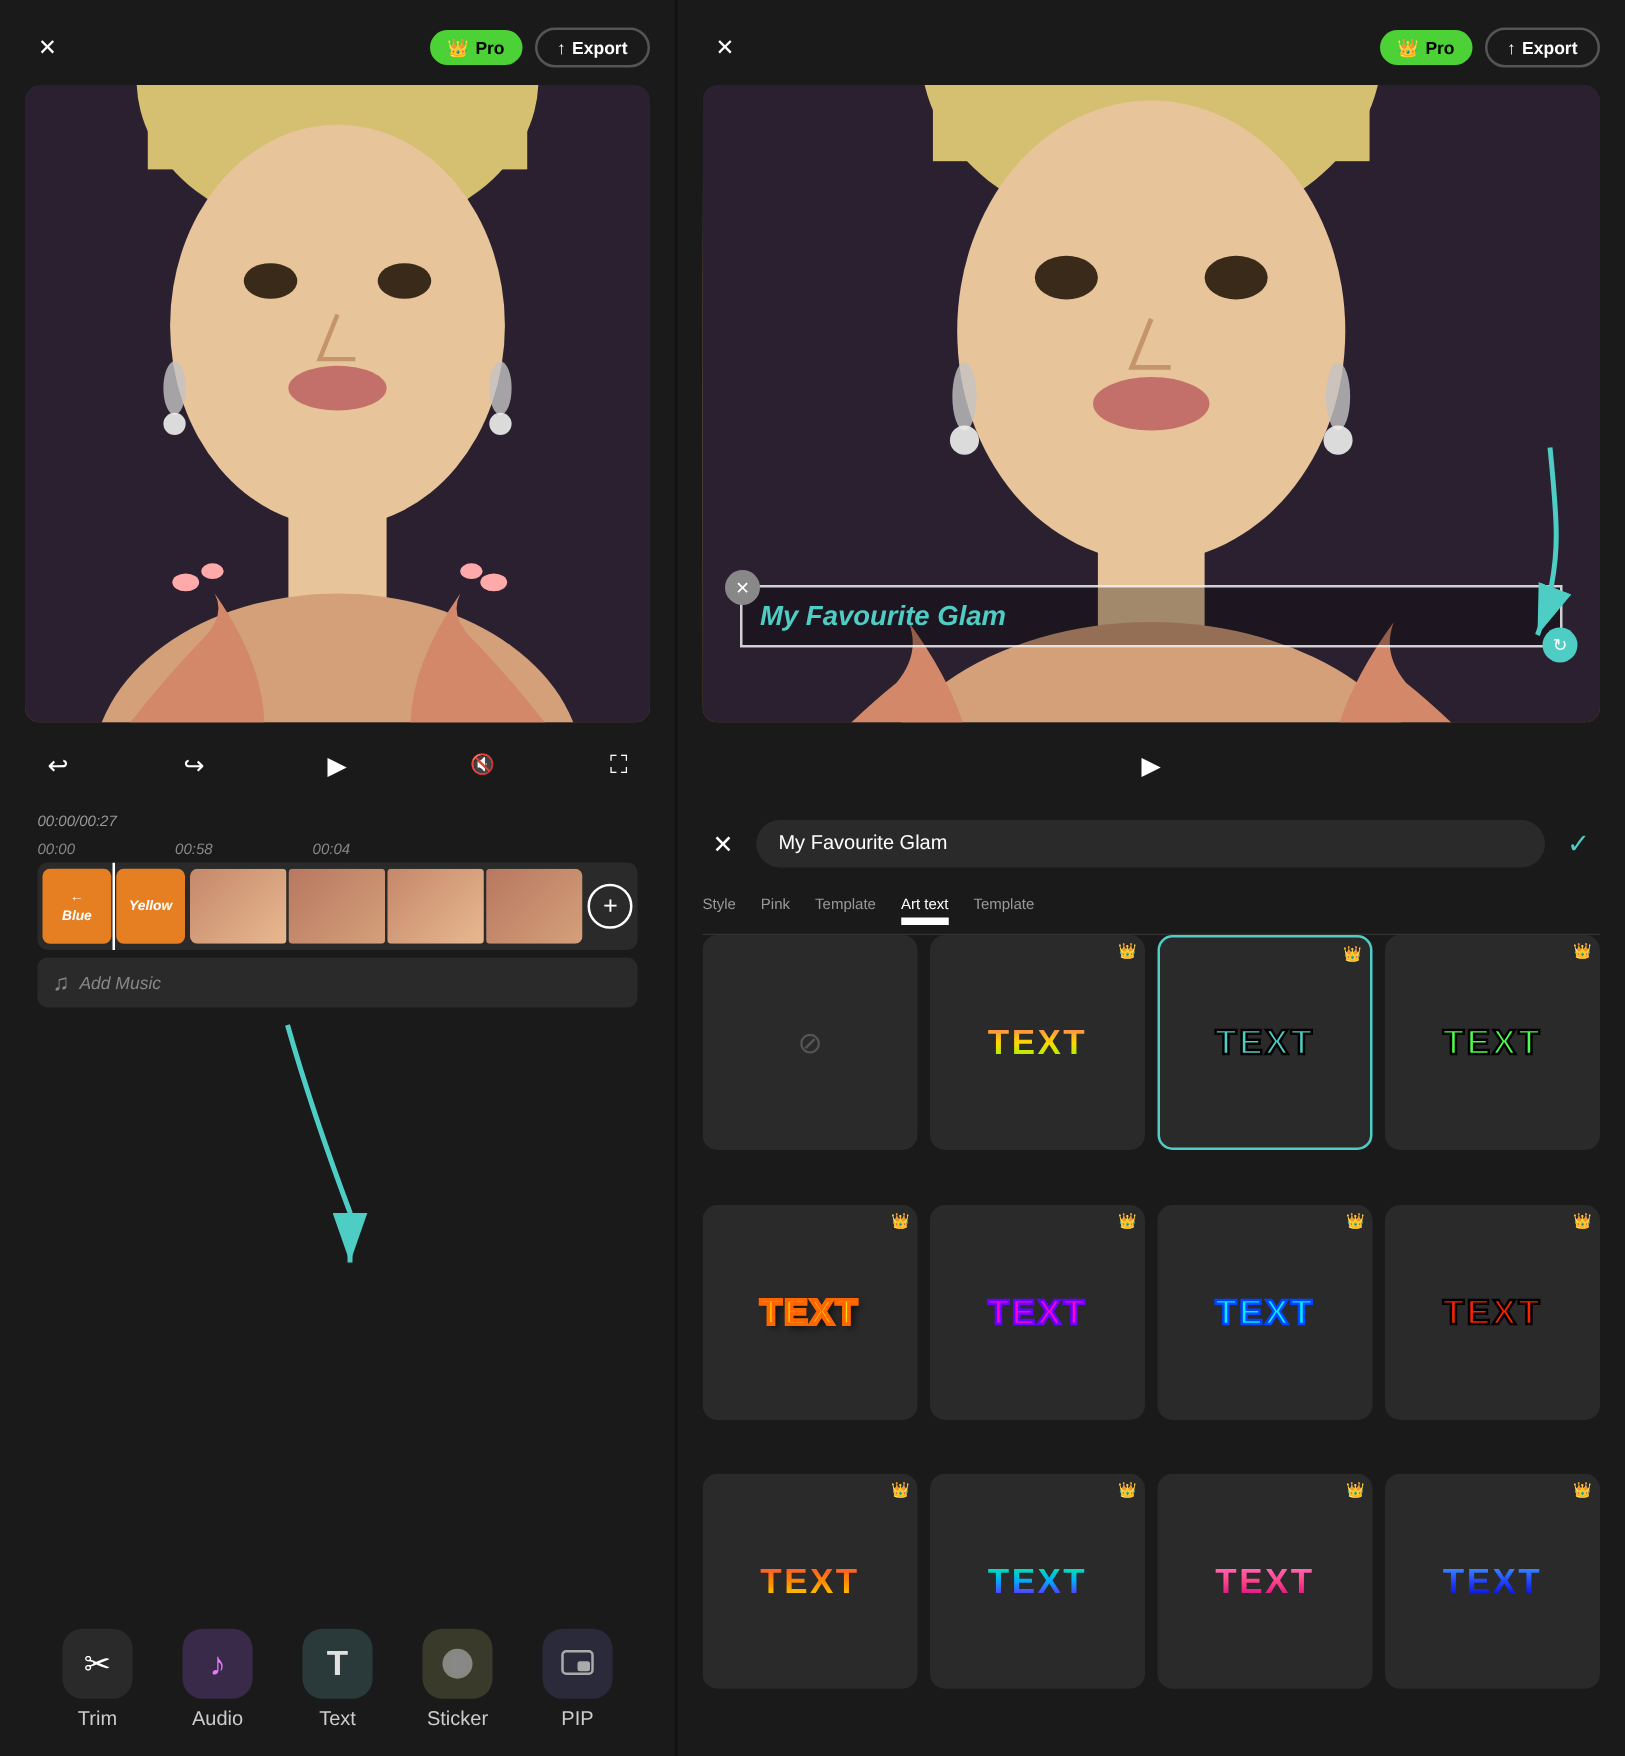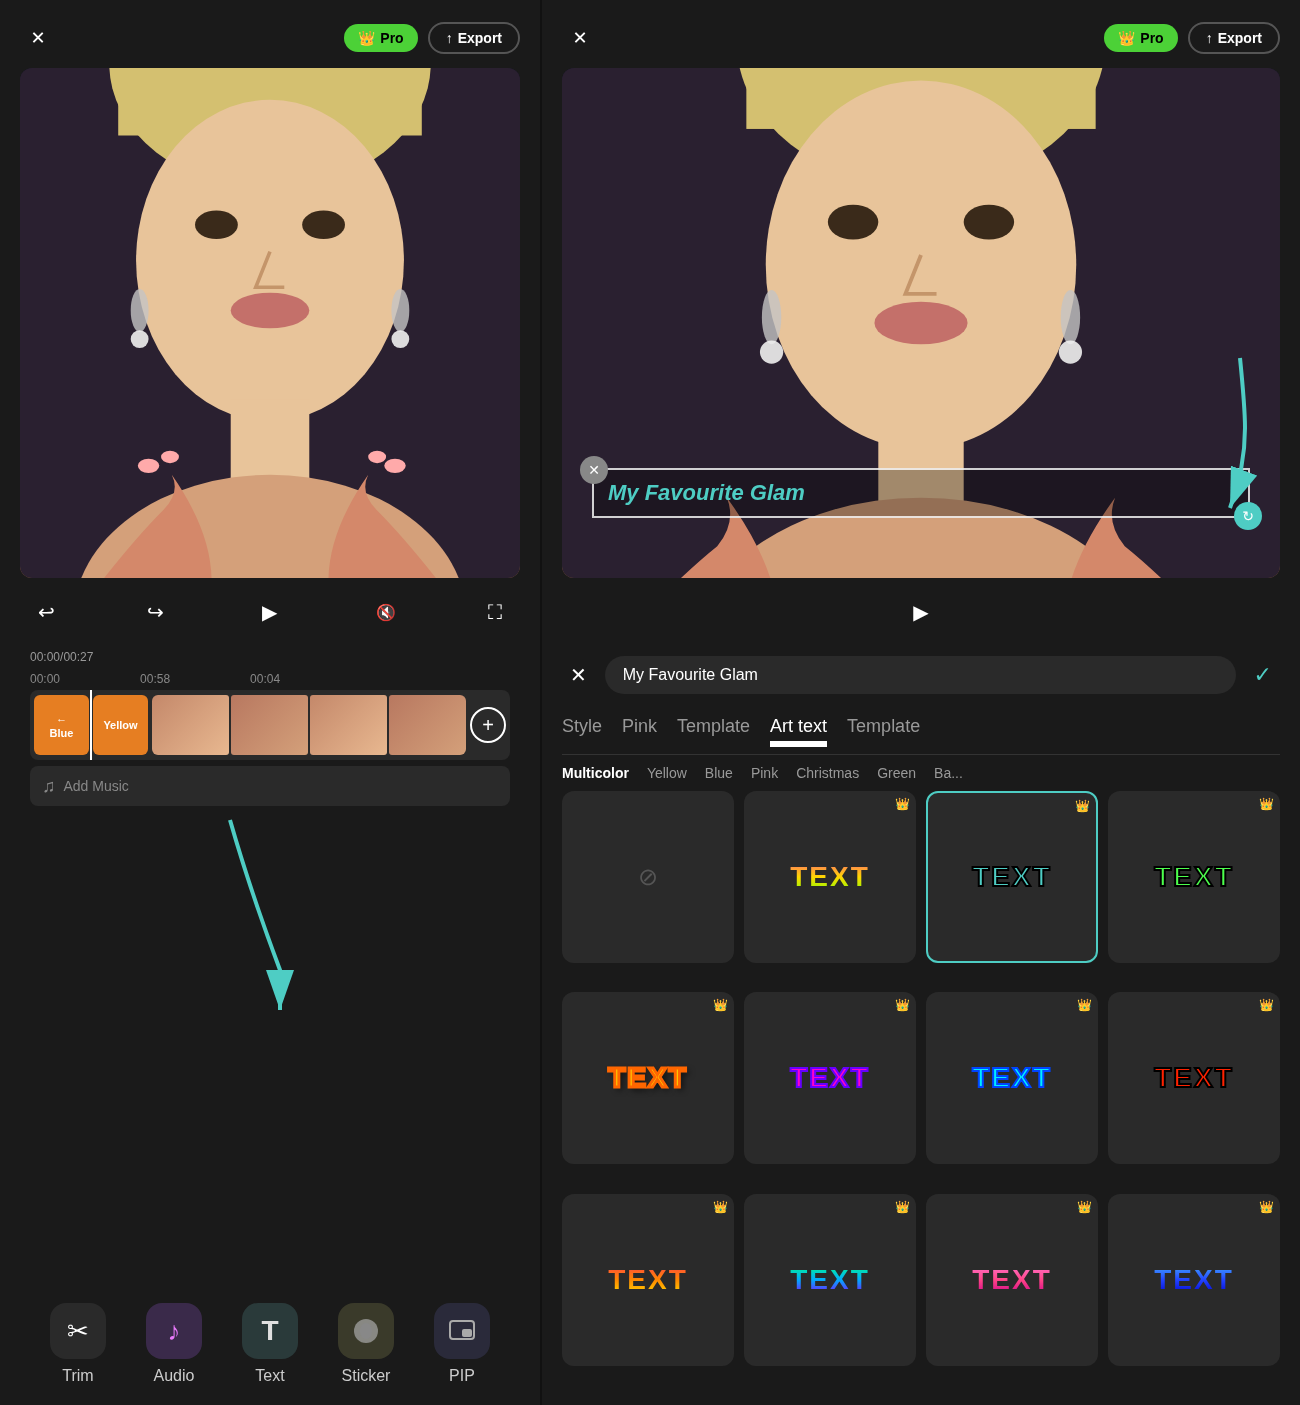--- a/index.html
+++ b/index.html
@@ -110,20 +110,21 @@
       display: flex;
       align-items: center;
       justify-content: center;
       color: #fff;
       font-size: 20px;
       cursor: pointer;
     }
 
     .timeline-section {
       padding: 0 0 10px 0;
+      font-style: italic;
     }
 
     .timeline-time {
       display: flex;
       align-items: center;
       justify-content: space-between;
       padding: 4px 10px;
       font-size: 12px;
       color: #999;
     }
@@ -369,21 +370,21 @@
     .style-tabs {
       display: flex;
       gap: 20px;
       padding: 8px 0;
       border-bottom: 1px solid #333;
       overflow-x: auto;
     }
 
     .style-tab {
       color: #999;
-      font-size: 18px;
+      font-size: 12px;
       cursor: pointer;
       padding: 4px 0;
       white-space: nowrap;
       flex-shrink: 0;
       text-align: center;
     }
 
     .style-tab.active {
       color: #fff;
       border-bottom: 6px solid #ffffff;
@@ -826,29 +827,20 @@
     </div>
 
     <div class="style-tabs">
       <div class="style-tab">Style</div>
       <div class="style-tab">Pink</div>
       <div class="style-tab">Template</div>
       <div class="style-tab active">Art text</div>
       <div class="style-tab">Template</div>
     </div>
 
-    <div class="filter-tabs">
-      <div class="filter-tab active">Multicolor</div>
-      <div class="filter-tab">Yellow</div>
-      <div class="filter-tab">Blue</div>
-      <div class="filter-tab">Pink</div>
-      <div class="filter-tab">Christmas</div>
-      <div class="filter-tab">Green</div>
-      <div class="filter-tab">Ba...</div>
-    </div>
 
     <div class="text-style-grid">
 
       <div class="style-cell empty">
         <span style="color:#555;font-size:24px;">⊘</span>
       </div>
       <div class="style-cell">
         <div class="crown-badge">👑</div>
         <span class="text-style-1">TEXT</span>
       </div>

